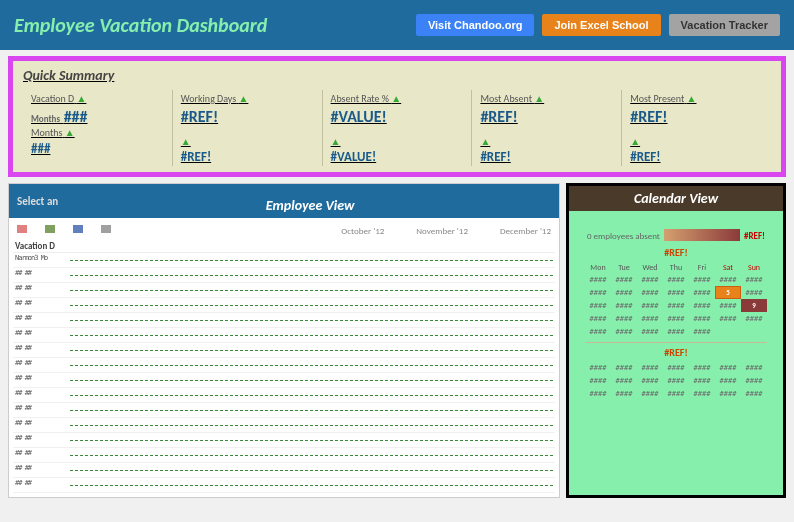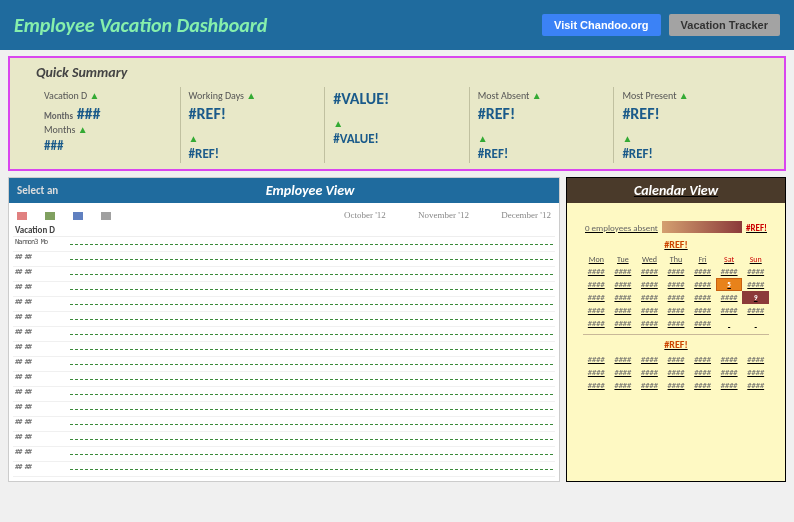--- a/index.html
+++ b/index.html
@@ -48,22 +48,23 @@
     }
     .btn-tracker {
       background: #a3a3a3;
       color: #333;
     }
 
     
     .quick-summary {
       background: #e8e8c8;
       margin: 6px 8px;
-      padding: 6px 26px;
-      border: 2px solid #d946ef;
+      padding: 6px 10px;
+      border: 5px solid #d946ef;
+      text-decoration: underline;
     }
     .qs-title {
       font-size: 14px;
       font-style: italic;
       font-weight: bold;
       color: #444;
       margin-bottom: 6px;
     }
     .qs-row {
       display: flex;
@@ -121,30 +122,30 @@
     }
     .ev-select-label {
       font-size: 11px;
       margin-right: 11px;
       color: #ddd;
       font-style: normal;
     }
     .ev-title {
       flex: 1;
       text-align: center;
+      margin-top: 9px;
     }
     .ev-body {
       padding: 4px;
     }
     .ev-legend {
       display: flex;
       gap: 18px;
       padding: 3px 4px;
-      align-items: flex-end;
-      font-family: Liberation Serif, serif;
+      align-items: flex-start;
     }
     .legend-item {
       display: flex;
       align-items: center;
       gap: 3px;
       font-size: 9px;
     }
     .legend-box {
       width: 10px;
       height: 8px;
@@ -180,23 +181,22 @@
       flex: 1;
       height: 12px;
       display: flex;
       align-items: center;
       gap: 0;
     }
 
     
     .calendar-view {
       width: 220px;
-      background: #fef9c3;
-      border: 1px solid #000000;
-      text-decoration: underline;
+      background: #86efac;
+      border: 3px solid #000000;
     }
     .cv-header {
       background: #4a3a2a;
       color: white;
       padding: 4px 8px;
       font-size: 14px;
       font-style: italic;
       font-weight: bold;
       text-align: center;
     }
@@ -293,20 +293,21 @@
       flex: 1;
     }
   </style>
 </head>
 <body>
 
 <div class="header">
   <span class="header-title">Employee Vacation Dashboard</span>
   <div class="header-buttons">
     <button class="header-btn btn-visit">Visit Chandoo.org</button>
+    <button class="header-btn btn-join">Join Excel School</button>
     <button class="header-btn btn-tracker">Vacation Tracker</button>
   </div>
 </div>
 
 <div class="quick-summary">
   <div class="qs-title">Quick Summary</div>
   <div class="qs-row">
     <div class="qs-col">
       <div class="qs-label">
         <span>Vacation D</span>
@@ -327,20 +328,24 @@
         <span>Working Days</span>
         <span class="qs-arrow"> ▲</span>
       </div>
       <div class="qs-value">#REF!</div>
       <div style="margin-top:4px;">
         <span class="qs-arrow">▲</span>
       </div>
       <div class="qs-value2">#REF!</div>
     </div>
     <div class="qs-col">
+      <div class="qs-label">
+        <span>Absent Rate %</span>
+        <span class="qs-arrow"> ▲</span>
+      </div>
       <div class="qs-value">#VALUE!</div>
       <div style="margin-top:4px;">
         <span class="qs-arrow">▲</span>
       </div>
       <div class="qs-value2">#VALUE!</div>
     </div>
     <div class="qs-col">
       <div class="qs-label">
         <span>Most Absent</span>
         <span class="qs-arrow"> ▲</span>

